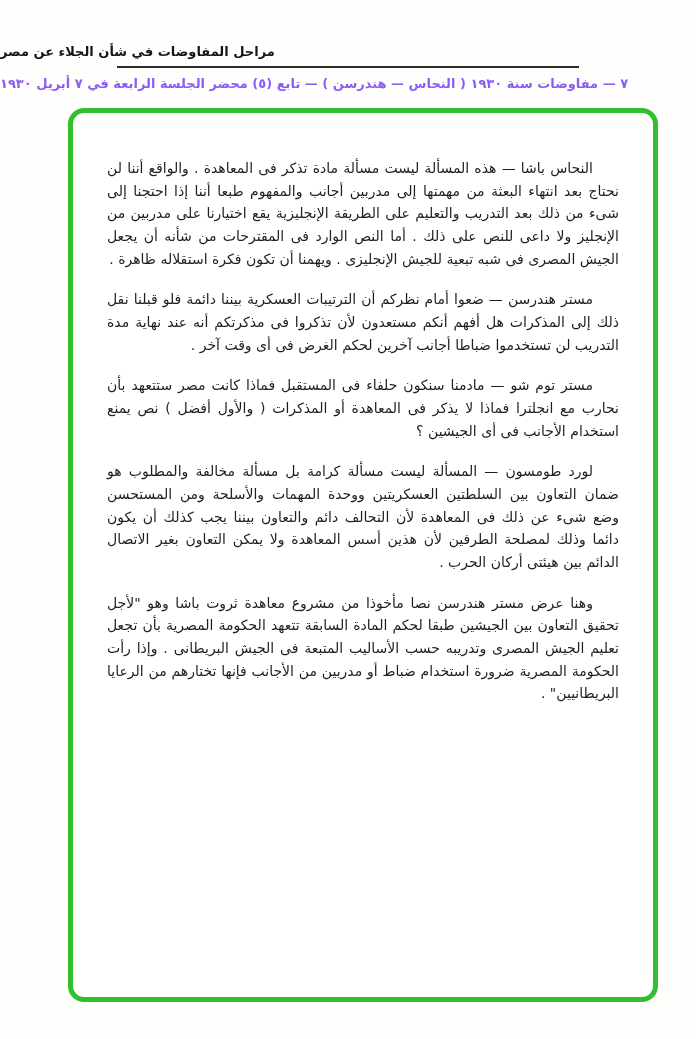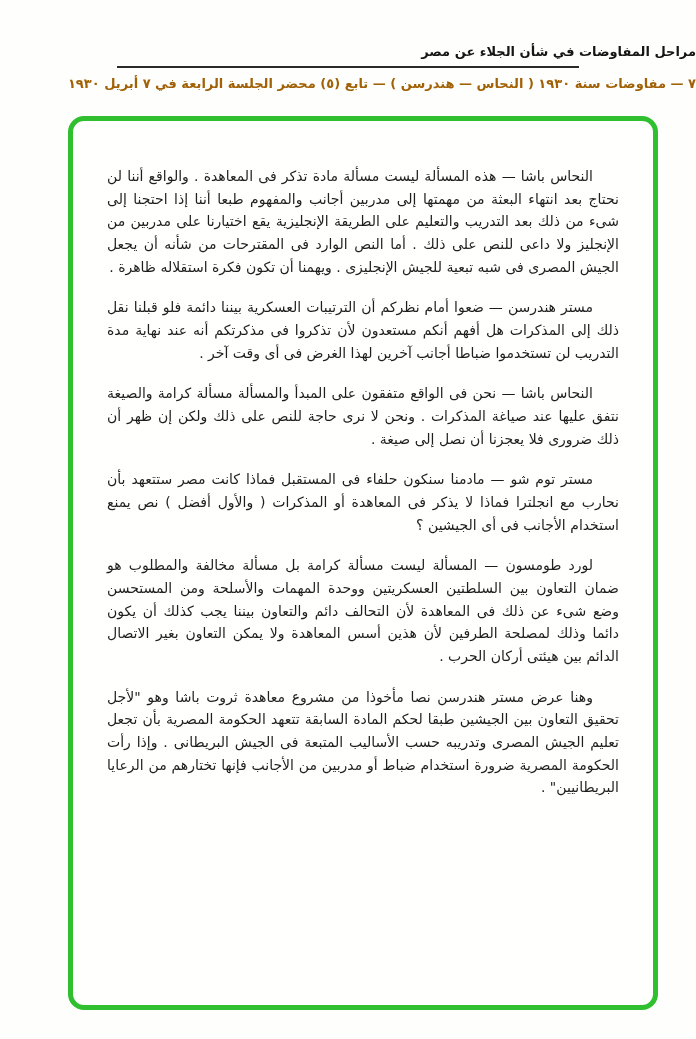--- a/index.html
+++ b/index.html
@@ -11,44 +11,44 @@
     position: relative;
     width: 696px;
     height: 1039px;
     background: #fefefc;
     font-family: "DejaVu Sans", sans-serif;
     color: #1c1c1c;
     overflow: hidden;
   }
   .header {
     direction: rtl;
-    text-align: right;
+    text-align: left;
     padding-top: 44px;
   }
   .header-line1 {
     font-size: 13px;
     font-weight: bold;
     color: #151515;
     letter-spacing: 0.3px;
   }
   .header-rule {
     width: 462px;
     height: 1.5px;
     background: #2a2a2a;
     margin: 7px auto 8px auto;
   }
   .header-line2 {
     font-size: 13px;
     font-weight: bold;
-    color: #a16207;
+    color: #8b5cf6;
   }
   .frame {
     position: absolute;
     left: 68px;
-    top: 116px;
+    top: 108px;
     width: 590px;
     height: 894px;
     box-sizing: border-box;
     border: 5px solid #2fbf2f;
     border-radius: 16px;
     padding: 44px 34px 30px 34px;
     background: #fffffe;
   }
   .doc-text {
     direction: rtl;
@@ -72,21 +72,20 @@
 
   <div class="header">
     <div class="header-line1">مراحل المفاوضات في شأن الجلاء عن مصر</div>
     <div class="header-rule"></div>
     <div class="header-line2">٧ — مفاوضات سنة ١٩٣٠ ( النحاس — هندرسن ) — تابع (٥) محضر الجلسة الرابعة في ٧ أبريل ١٩٣٠</div>
   </div>
 
   <div class="frame">
     <div class="doc-text">
       <p>النحاس باشا — هذه المسألة ليست مسألة مادة تذكر فى المعاهدة . والواقع أننا لن نحتاج بعد انتهاء البعثة من مهمتها إلى مدربين أجانب والمفهوم طبعا أننا إذا احتجنا إلى شىء من ذلك بعد التدريب والتعليم على الطريقة الإنجليزية يقع اختيارنا على مدربين من الإنجليز ولا داعى للنص على ذلك . أما النص الوارد فى المقترحات من شأنه أن يجعل الجيش المصرى فى شبه تبعية للجيش الإنجليزى . ويهمنا أن تكون فكرة استقلاله ظاهرة .</p>
-      <p>مستر هندرسن — ضعوا أمام نظركم أن الترتيبات العسكرية بيننا دائمة فلو قبلنا نقل ذلك إلى المذكرات هل أفهم أنكم مستعدون لأن تذكروا فى مذكرتكم أنه عند نهاية مدة التدريب لن تستخدموا ضباطا أجانب آخرين لهذا الغرض فى أى وقت آخر .</p>
-      <p>النحاس باشا — نحن فى الواقع متفقون على المبدأ والمسألة مسألة كرامة والصيغة نتفق عليها عند صياغة المذكرات . ونحن لا نرى حاجة للنص على ذلك ولكن إن ظهر أن ذلك ضرورى فلا يعجزنا أن نصل إلى صيغة .</p>
+      <p>مستر هندرسن — ضعوا أمام نظركم أن الترتيبات العسكرية بيننا دائمة فلو قبلنا نقل ذلك إلى المذكرات هل أفهم أنكم مستعدون لأن تذكروا فى مذكرتكم أنه عند نهاية مدة التدريب لن تستخدموا ضباطا أجانب آخرين لحكم الغرض فى أى وقت آخر .</p>
       <p>مستر توم شو — مادمنا سنكون حلفاء فى المستقبل فماذا كانت مصر ستتعهد بأن نحارب مع انجلترا فماذا لا يذكر فى المعاهدة أو المذكرات ( والأول أفضل ) نص يمنع استخدام الأجانب فى أى الجيشين ؟</p>
       <p>لورد طومسون — المسألة ليست مسألة كرامة بل مسألة مخالفة والمطلوب هو ضمان التعاون بين السلطتين العسكريتين ووحدة المهمات والأسلحة ومن المستحسن وضع شىء عن ذلك فى المعاهدة لأن التحالف دائم والتعاون بيننا يجب كذلك أن يكون دائما وذلك لمصلحة الطرفين لأن هذين أسس المعاهدة ولا يمكن التعاون بغير الاتصال الدائم بين هيئتى أركان الحرب .</p>
       <p>وهنا عرض مستر هندرسن نصا مأخوذا من مشروع معاهدة ثروت باشا وهو "لأجل تحقيق التعاون بين الجيشين طبقا لحكم المادة السابقة تتعهد الحكومة المصرية بأن تجعل تعليم الجيش المصرى وتدريبه حسب الأساليب المتبعة فى الجيش البريطانى . وإذا رأت الحكومة المصرية ضرورة استخدام ضباط أو مدربين من الأجانب فإنها تختارهم من الرعايا البريطانيين" .</p>
     </div>
   </div>
 
 </div>
 
 </body></html>

